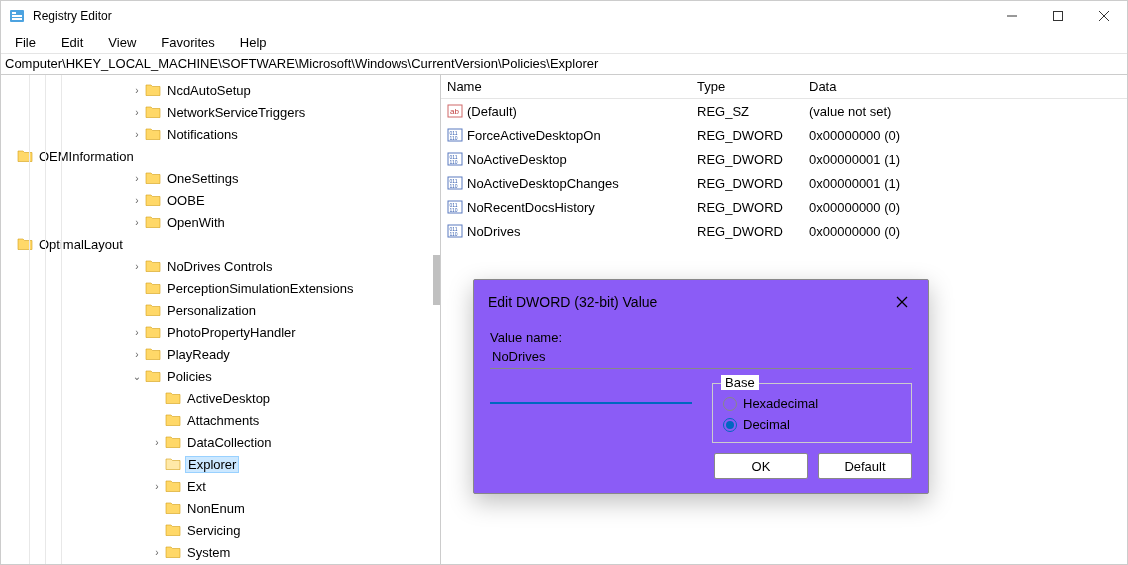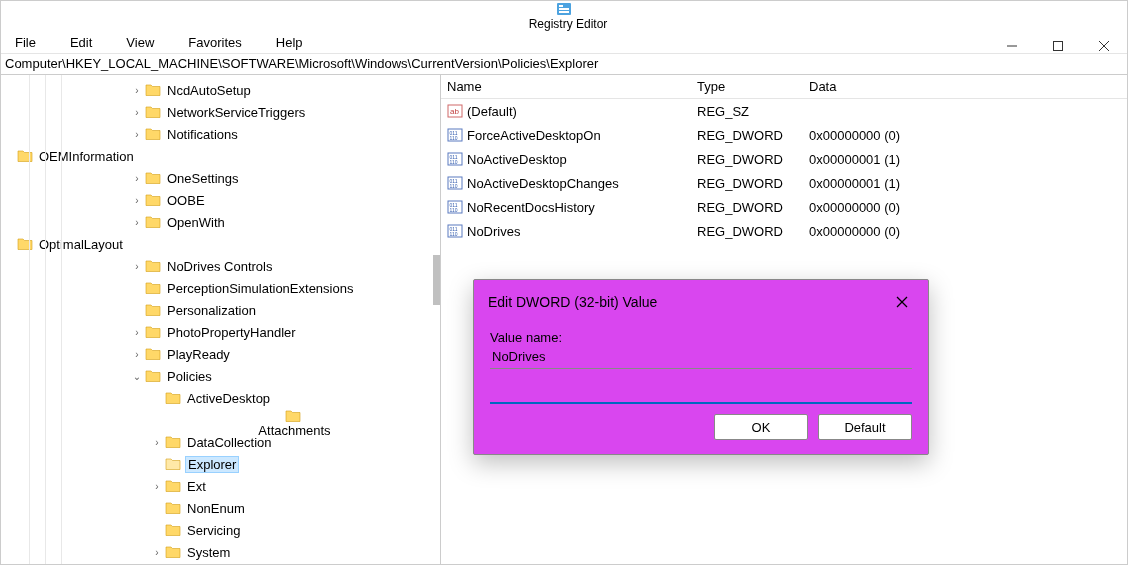--- a/index.html
+++ b/index.html
@@ -1,26 +1,26 @@
 <!DOCTYPE html>
 <html><head>
 <meta charset="utf-8">
 <style>
 * { box-sizing: border-box; margin: 0; padding: 0; font-family: "Segoe UI", Tahoma, sans-serif; }
 body { background: #fff; font-size: 13px; color: #000; width: 1128px; height: 565px; overflow: hidden; position: relative; border: 1px solid #ccc; }
 
 
-.titlebar { height: 30px; display: flex; align-items: center; padding-left: 8px; background: #fff; flex-direction: column; }
+.titlebar { height: 30px; display: flex; align-items: center; padding-left: 8px; background: #fff; }
 .titlebar .app-icon { width: 16px; height: 16px; margin-right: 8px; }
 .titlebar .title { font-size: 12px; }
 .win-controls { margin-left: auto; display: flex; }
 .win-controls .btn { width: 46px; height: 30px; display: flex; align-items: center; justify-content: center; color: #333; }
 
 
-.menubar { height: 22px; display: flex; align-items: center; padding: 0 4px; gap: 14px; font-size: 13px; }
+.menubar { height: 22px; display: flex; align-items: center; padding: 0 4px; gap: 5px; font-size: 13px; }
 .menubar .menu-item { padding: 2px 10px; }
 
 
 .addressbar { height: 22px; border-top: 1px solid #e5e5e5; border-bottom: 1px solid #ccc; padding: 2px 4px; font-size: 13px; }
 
 
 .main { display: flex; height: calc(100% - 74px); }
 .tree-pane { width: 440px; border-right: 1px solid #ccc; overflow: hidden; position: relative; padding-top: 4px; }
 .list-pane { flex: 1; position: relative; }
 
@@ -36,21 +36,21 @@
 
 .list-header { display: flex; height: 24px; border-bottom: 1px solid #e5e5e5; font-size: 13px; align-items: center; }
 .list-header .col, .list-row .cell { padding: 0 6px; }
 .list-row { display: flex; height: 24px; align-items: center; font-size: 13px; }
 .col-name { width: 250px; display:flex; align-items:center; }
 .col-type { width: 112px; }
 .col-data { flex: 1; }
 .reg-icon { width: 16px; height: 16px; margin-right: 4px; display:inline-flex;text-align:center; }
 
 
-.dialog-backdrop { position: absolute; top: 278px; left: 472px; width: 456px; background: #d946ef; border: 1px solid #888; box-shadow: 0 8px 24px rgba(0,0,0,0.25); border-radius: 2px; }
+.dialog-backdrop { position: absolute; top: 278px; left: 472px; width: 456px; background: #8b5cf6; border: 1px solid #888; box-shadow: 0 8px 24px rgba(0,0,0,0.25); border-radius: 2px; }
 .dialog-title { display: flex; align-items: center; padding: 10px 14px 4px; font-size: 14px; }
 .dialog-close { margin-left: auto; width: 24px; height: 24px; display:flex; align-items:center; justify-content:center; }
 .dialog-body { padding: 6px 16px 10px; }
 .field-label { font-size: 13px; margin-top: 6px; }
 .text-input { width: 100%; border: none; border-bottom: 1px solid #888; padding: 4px 2px; font-size: 13px; background: transparent; }
 .text-input.focus { border-bottom: 2px solid #0067c0; }
 .radio-group { border: 1px solid #ccc; padding: 6px 10px 10px; position: relative; margin-top: 4px; }
 .radio-group .legend { position: absolute; top: -9px; left: 8px; background: #fff; padding: 0 4px; font-size: 13px; }
 .radio-row { display: flex; align-items: center; gap: 6px; margin-top: 6px; font-size: 13px; }
 .radio { width: 14px; height: 14px; border: 1px solid #888; border-radius: 50%; display: inline-flex; align-items:center; justify-content:center; }
@@ -211,21 +211,21 @@
             </svg></span>
           <span class="label">Policies</span>
         </div>
         <div class="tree-row" style="padding-left: 148px;">
           <span class="twisty"></span>
           <span class="folder-icon"><svg viewBox="0 0 16 14">
               <path d="M1 2 h5 l1.5 1.5 H15 v9 H1 z" fill="#ffd868" stroke="#d4a015" stroke-width="0.6"></path>
             </svg></span>
           <span class="label">ActiveDesktop</span>
         </div>
-        <div class="tree-row" style="padding-left: 148px; flex-direction: column;">
+        <div class="tree-row" style="padding-left: 148px;">
           <span class="twisty"></span>
           <span class="folder-icon"><svg viewBox="0 0 16 14">
               <path d="M1 2 h5 l1.5 1.5 H15 v9 H1 z" fill="#ffd868" stroke="#d4a015" stroke-width="0.6"></path>
             </svg></span>
           <span class="label">Attachments</span>
         </div>
         <div class="tree-row" style="padding-left: 148px;">
           <span class="twisty">›</span>
           <span class="folder-icon"><svg viewBox="0 0 16 14">
               <path d="M1 2 h5 l1.5 1.5 H15 v9 H1 z" fill="#ffd868" stroke="#d4a015" stroke-width="0.6"></path>
@@ -281,20 +281,21 @@
           <div class="cell col-name">
             <span class="reg-icon">
               <svg viewBox="0 0 16 16">
                 <rect x="1" y="2" width="14" height="12" fill="#fff" stroke="#d06868"></rect>
                 <text x="3" y="11" font-size="8" fill="#c04040" font-family="Arial">ab</text>
               </svg>
             </span>
             <span>(Default)</span>
           </div>
           <div class="cell col-type">REG_SZ</div>
+          <div class="cell col-data">(value not set)</div>
         </div>
         <div class="list-row">
           <div class="cell col-name">
             <span class="reg-icon">
               <svg viewBox="0 0 16 16">
                 <rect x="1" y="2" width="14" height="12" fill="#fff" stroke="#5a7ac0"></rect>
                 <text x="2.5" y="8" font-size="5" fill="#3860b0" font-family="Arial">011</text>
                 <text x="2.5" y="13" font-size="5" fill="#3860b0" font-family="Arial">110</text>
               </svg>
             </span>
@@ -373,19 +374,36 @@
         </svg>
     </div>
   </div>
   <div class="dialog-body">
     <div class="field-label">Value name:</div>
     <input class="text-input" readonly="" value="NoDrives" style="">
     <div class="dialog-cols">
       <div class="left">
         <input class="text-input focus" value="" style="">
       </div>
+      <div class="right">
+        <div class="radio-group">
+          <span class="legend">Base</span>
+          <div class="radio-row">
+            <span class="radio">
+                <span class="dot"></span>
+              </span>
+            <span>Hexadecimal</span>
+          </div>
+          <div class="radio-row">
+            <span class="radio checked">
+                <span class="dot"></span>
+              </span>
+            <span>Decimal</span>
+          </div>
+        </div>
+      </div>
     </div>
   </div>
   <div class="dialog-buttons">
     <button class="dbutton">OK</button>
     <button class="dbutton">Default</button>
   </div>
 </div>
 
 </body></html>

